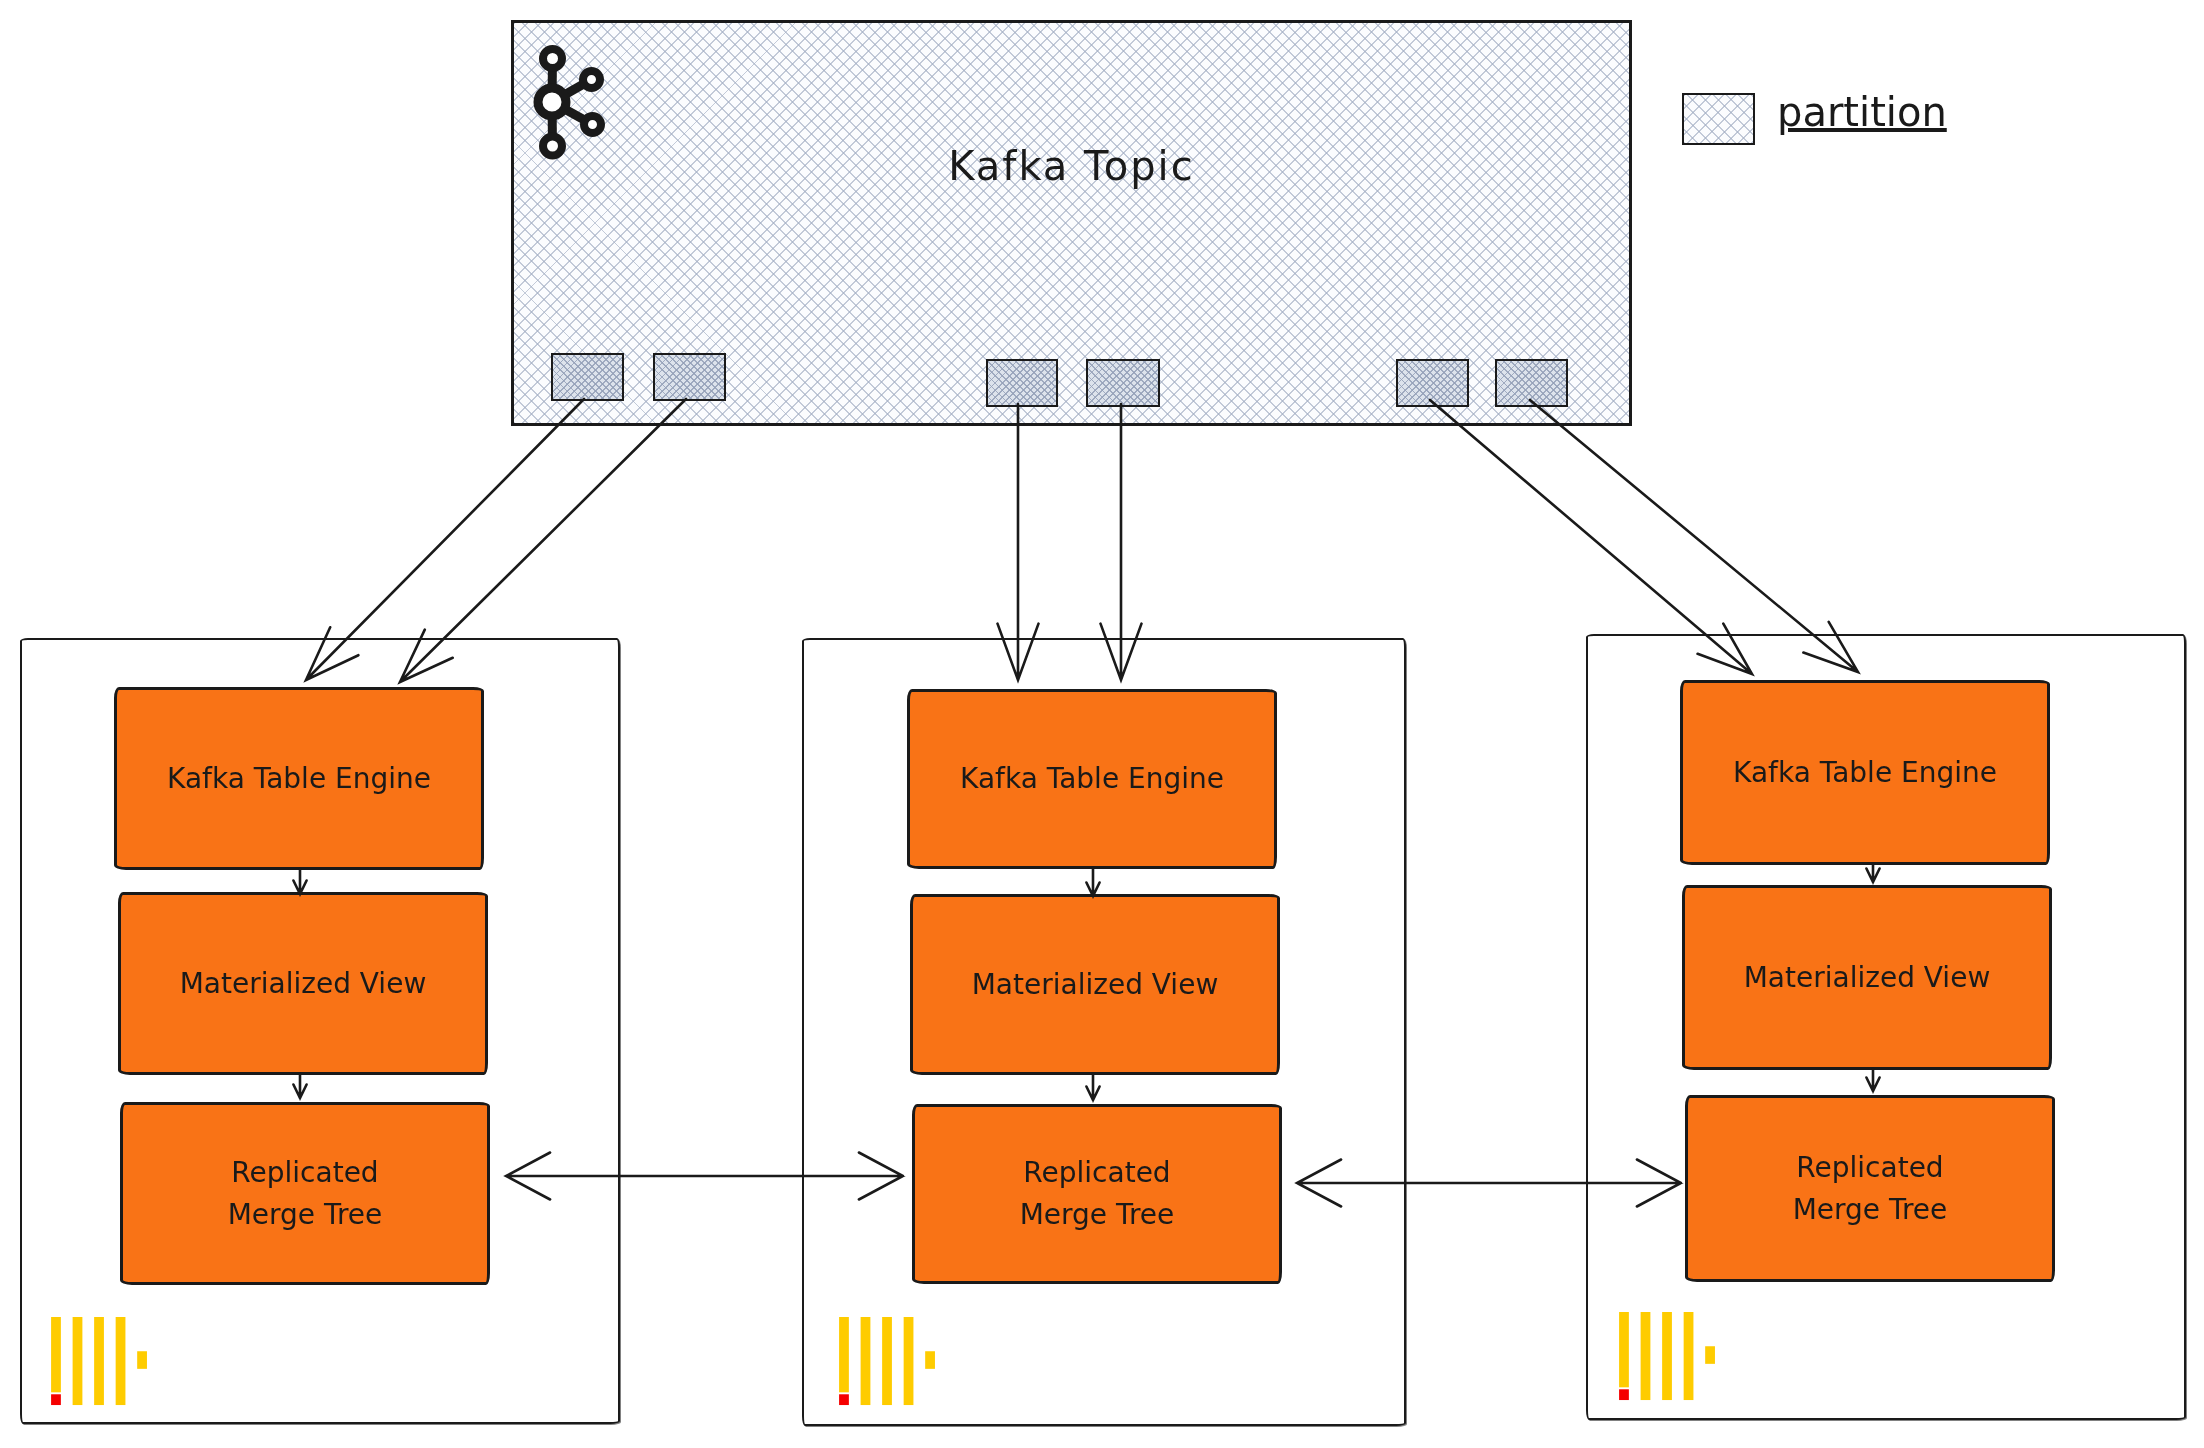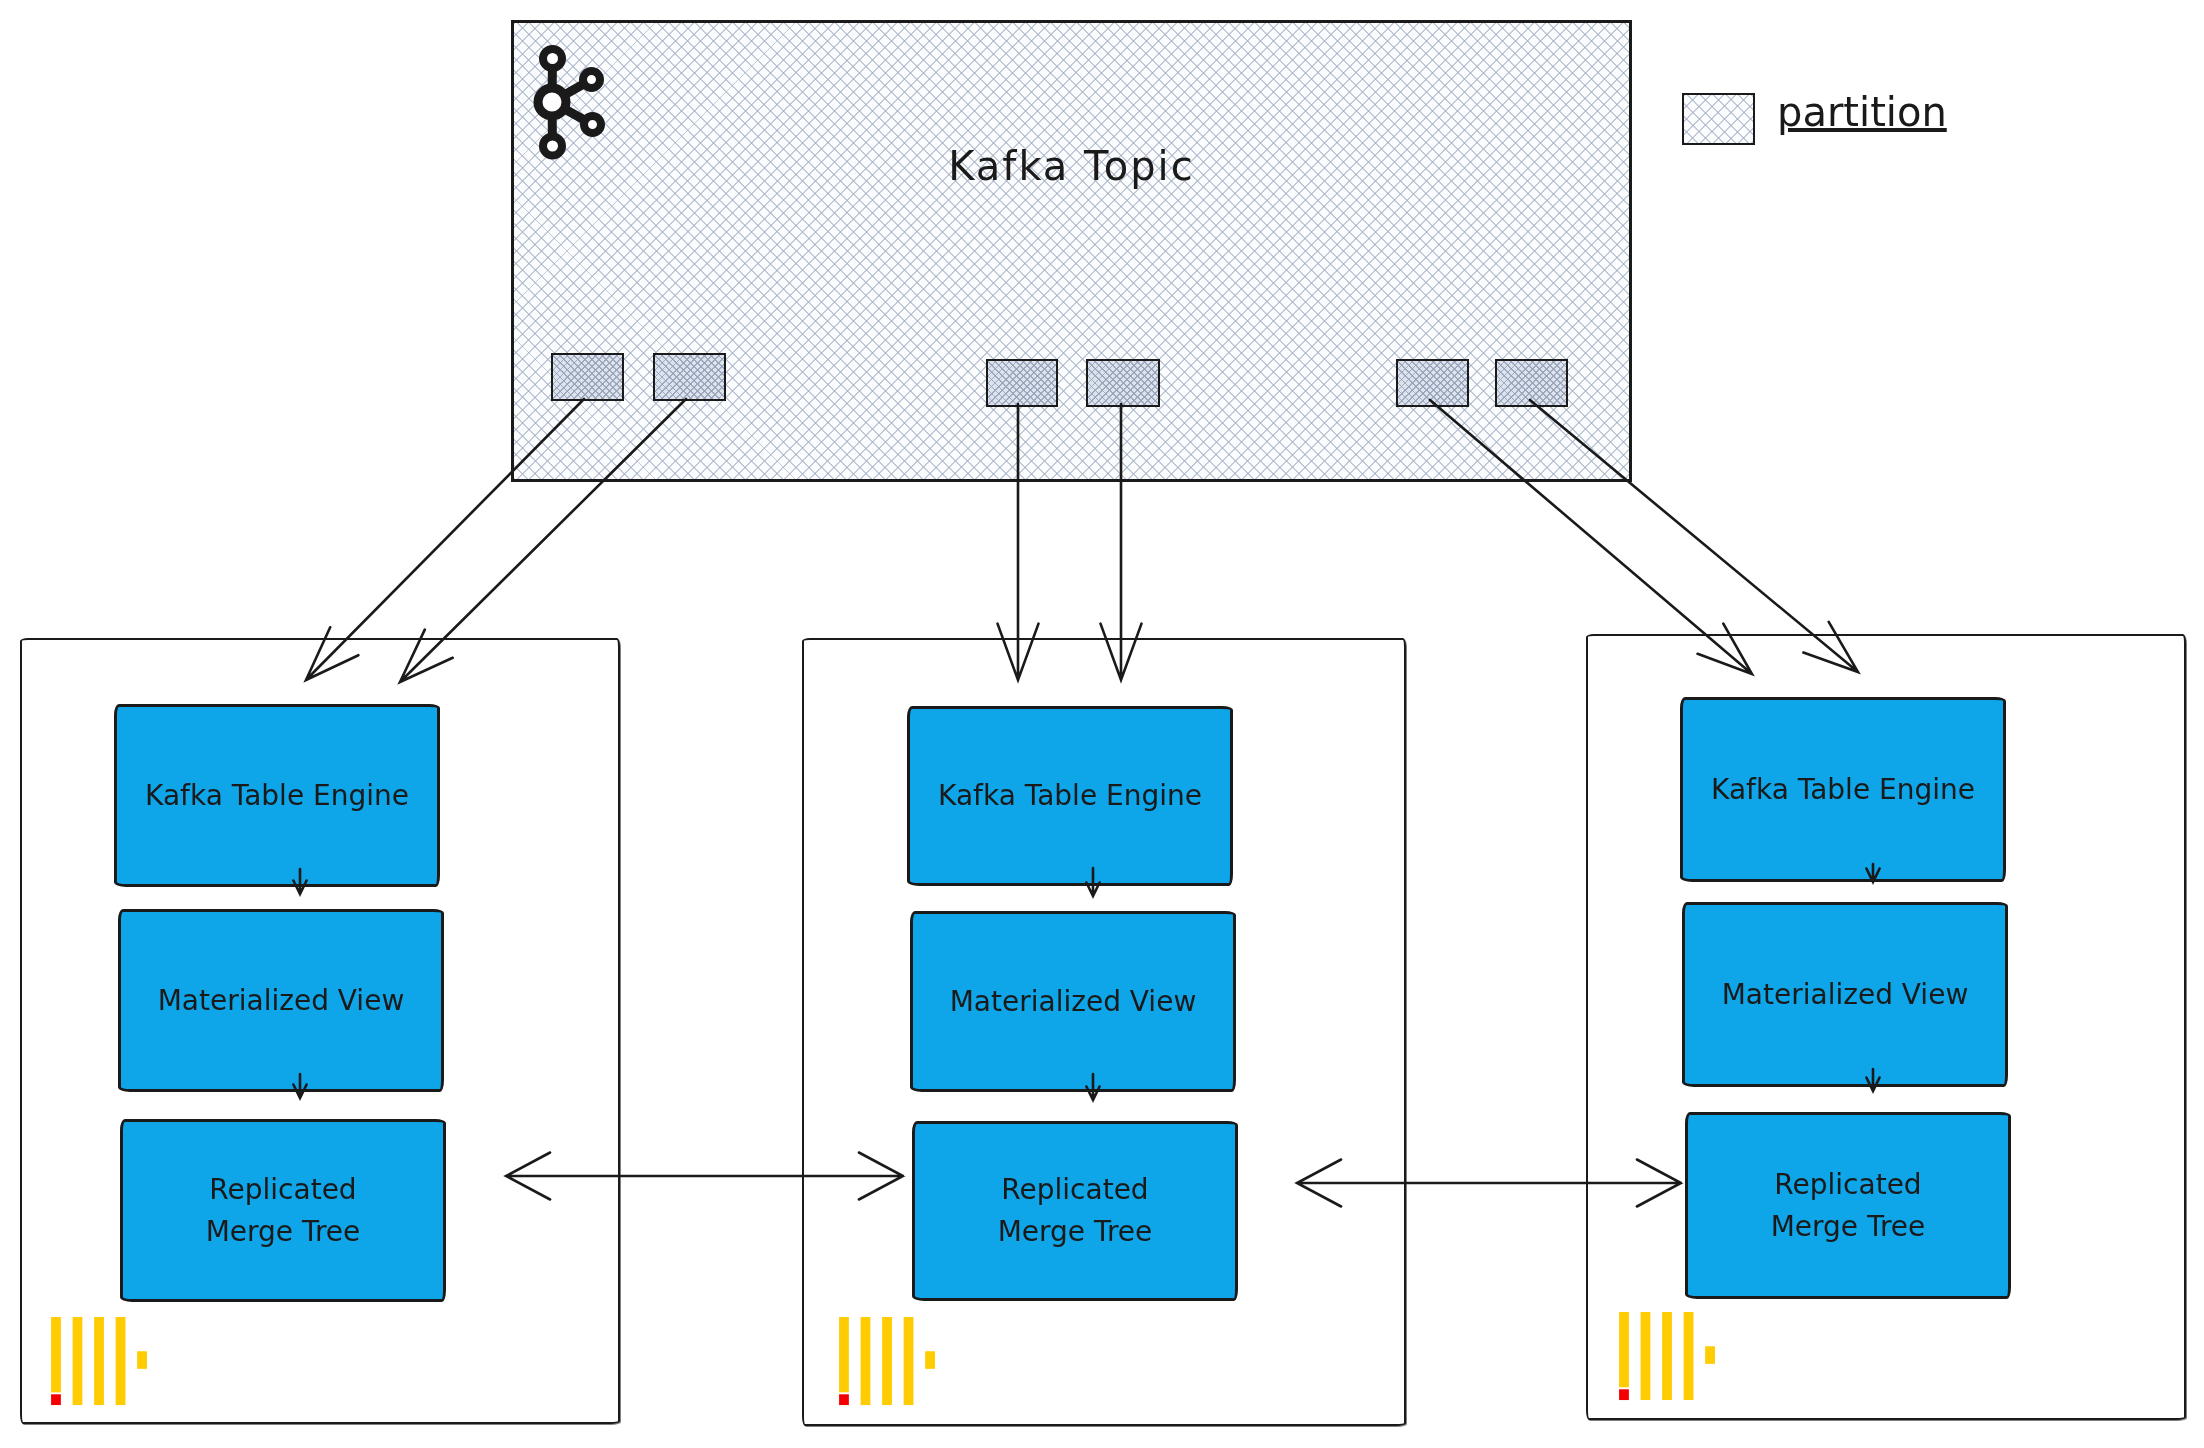--- a/index.html
+++ b/index.html
@@ -14,38 +14,38 @@
       repeating-linear-gradient(45deg,  rgba(164,175,196,.65) 0px, rgba(164,175,196,.65) 1.4px, transparent 1.4px, transparent 9px),
       repeating-linear-gradient(135deg, rgba(164,175,196,.65) 0px, rgba(164,175,196,.65) 1.4px, transparent 1.4px, transparent 9px);
   }
   .hatch-dense {
     background-color:#dde3ec;
     background-image:
       repeating-linear-gradient(45deg,  rgba(148,160,184,.85) 0px, rgba(148,160,184,.85) 1.2px, transparent 1.2px, transparent 5px),
       repeating-linear-gradient(135deg, rgba(148,160,184,.85) 0px, rgba(148,160,184,.85) 1.2px, transparent 1.2px, transparent 5px);
   }
   
-  .kafka-box { position:absolute; left:511px; top:20px; width:1121px; height:462px;
+  .kafka-box { position:absolute; left:511px; top:20px; width:1121px; height:406px;
     border:3px solid var(--ink,#1a1a1a); box-sizing:border-box; }
   .kafka-title { position:absolute; left:0; top:120px; width:100%; text-align:center;
     font-size:40px; letter-spacing:2px; font-weight:500; }
   .kafka-logo { position:absolute; left:4px; top:20px; }
   .partition-box { position:absolute; width:73px; height:48px; border:2.5px solid var(--ink,#1a1a1a); box-sizing:border-box; }
   
   .legend { position:absolute; left:1682px; top:93px; }
   .legend-swatch { position:absolute; left:0; top:0; width:73px; height:52px; border:2.5px solid var(--ink,#1a1a1a); box-sizing:border-box; }
   .legend-label { position:absolute; left:95px; top:-4px; font-size:40px; white-space:nowrap;text-decoration:underline; }
   
   .node { position:absolute; background:#ffffff; border:2.6px solid var(--ink,#1a1a1a); box-sizing:border-box;
     border-radius:8px 3px 10px 3px / 3px 9px 3px 10px;
     box-shadow: 1px 1px 0 0 rgba(26,26,26,.55); }
-  .inner-box { position:absolute; width:326px; height:183px; background:#0ea5e9; border:3px solid var(--ink,#1a1a1a); box-sizing:border-box;
+  .inner-box { position:absolute; width:370px; height:183px; background:#f97316; border:3px solid var(--ink,#1a1a1a); box-sizing:border-box;
     border-radius:5px 11px 4px 12px / 11px 4px 12px 5px;
     display:flex; align-items:center; justify-content:center; text-align:center;
-    font-size:28px; line-height:42px;margin-top:17px; }
+    font-size:28px; line-height:42px; }
   .ch-logo { position:absolute; width:100px; height:90px; }
   
   #arrows { position:absolute; left:0; top:0; width:2204px; height:1448px; pointer-events:none; }
 </style>
 </head>
 <body>
 
 <div id="canvas">
 
   <div class="kafka-box hatch">

